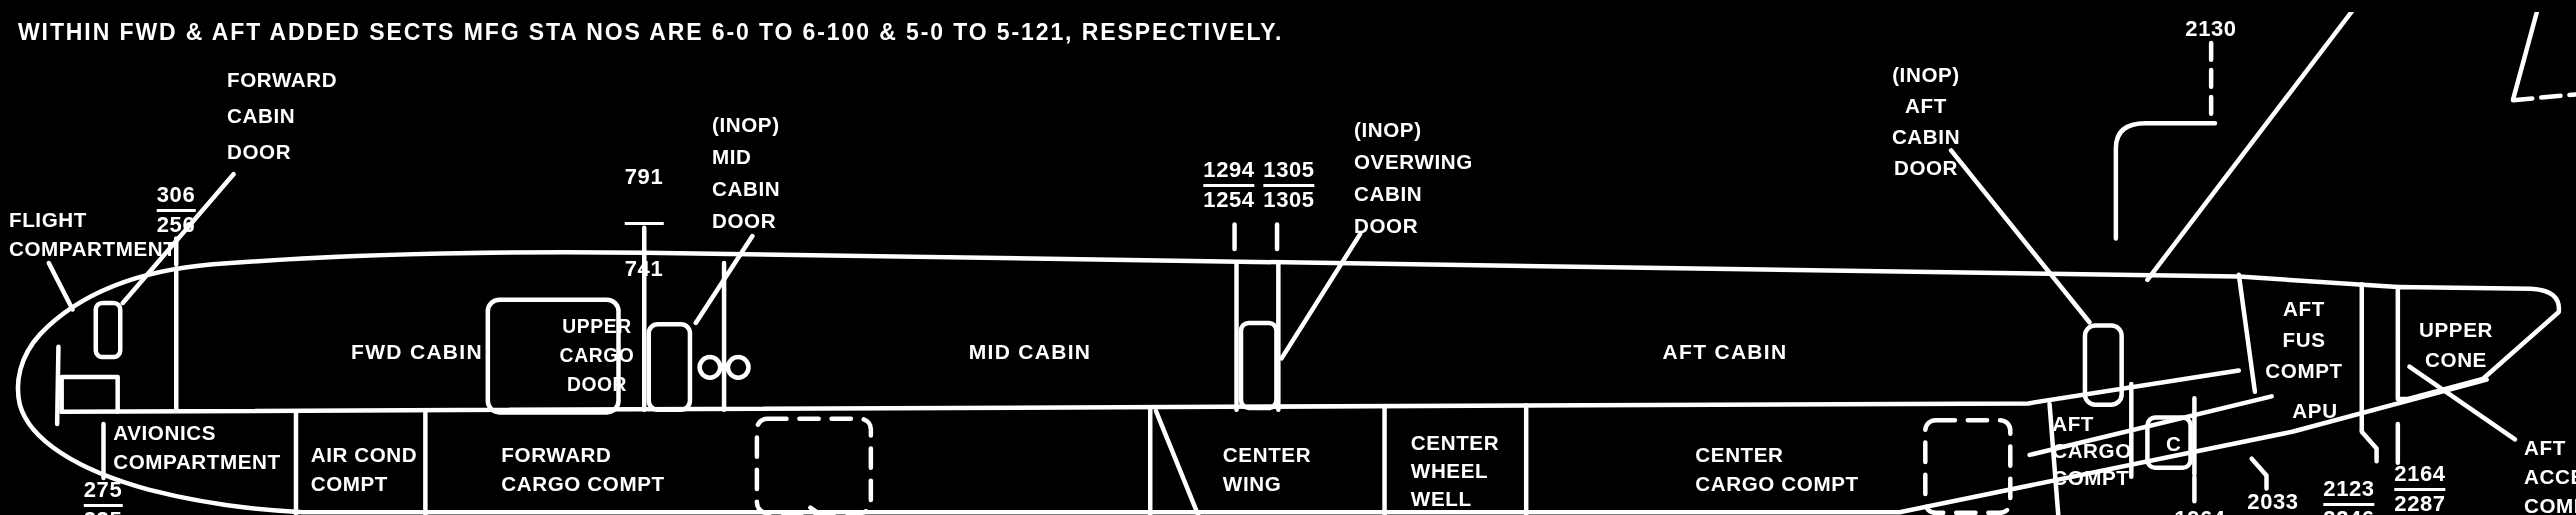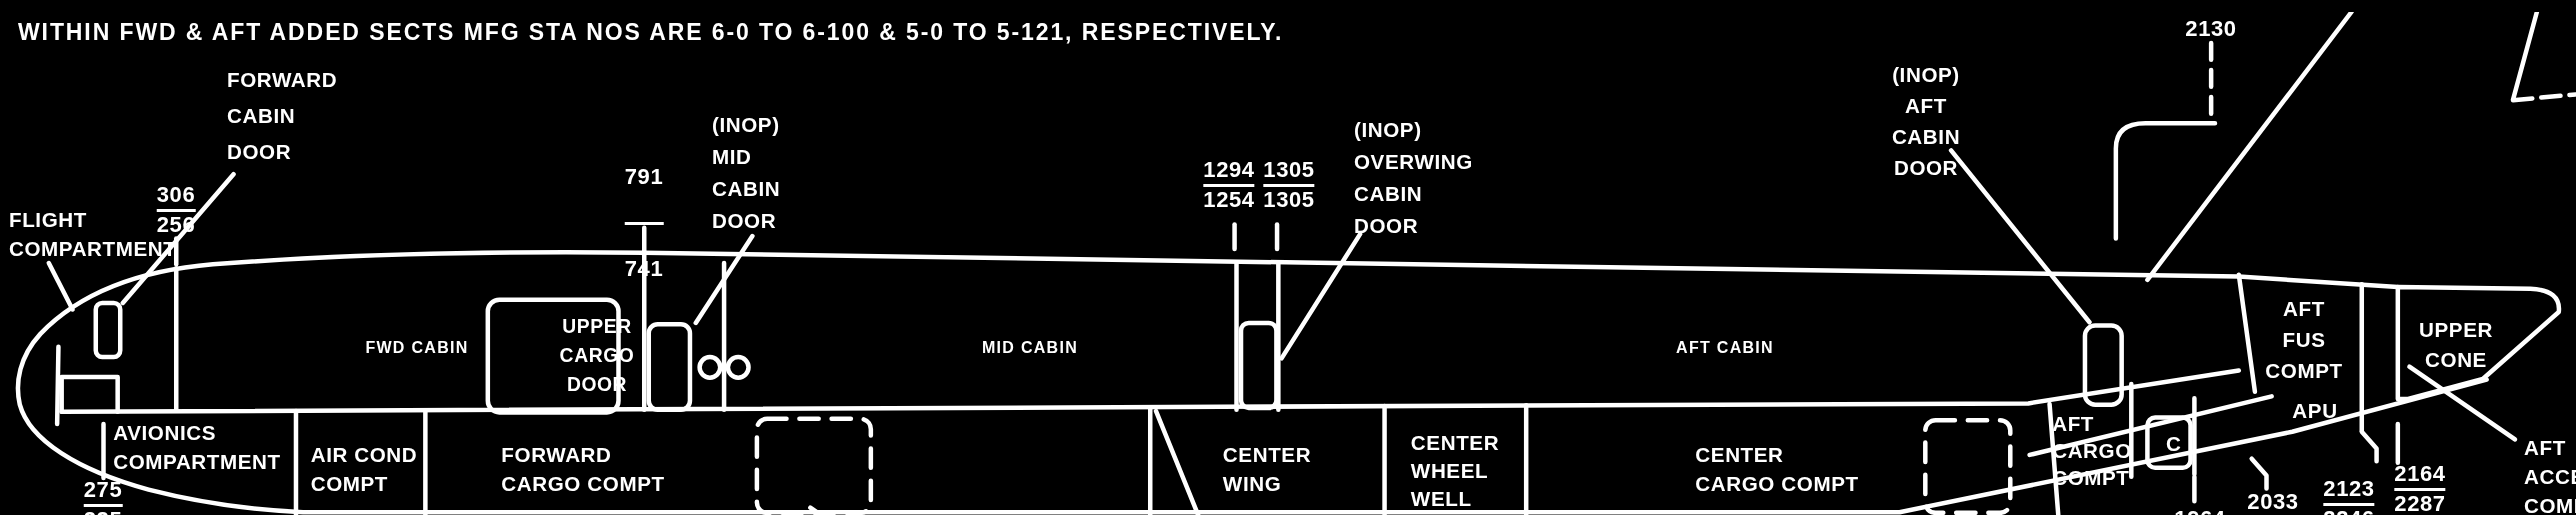--- a/index.html
+++ b/index.html
@@ -7,21 +7,21 @@
     width:2576px;height:515px;overflow:hidden;position:relative;
     background:#000;color:#fff;
     font-family:"Liberation Sans", sans-serif;font-weight:700;
   }
   #stage{position:absolute;left:0;top:12px;width:2388px;height:515px;}
   svg{position:absolute;left:0;top:0;}
   .lbl{position:absolute;white-space:nowrap;letter-spacing:0.6px;line-height:1.42;}
   .note{font-size:23px;letter-spacing:1.9px;}
   .callout{font-size:20.6px;}
   .compt{font-size:20.6px;text-align:left;transform:translateX(-50%);}
-  .cabin{font-size:16px;transform:translateX(-50%);letter-spacing:1.3px;}
+  .cabin{font-size:21px;transform:translateX(-50%);letter-spacing:1.3px;}
   .ctr{text-align:center;transform:translateX(-50%);}
   .num{font-size:22px;}
   .frac{position:absolute;display:flex;flex-direction:column;align-items:center;
         transform:translateX(-50%);font-size:22px;line-height:1.05;letter-spacing:0.6px;}
   .frac .bar{align-self:stretch;border-top:3.2px solid #fff;margin:2.6px 0 1.3px 0;height:0;}
   .boxlabel{font-size:19.3px;margin-left:44px;}
 </style>
 </head>
 <body>
 

